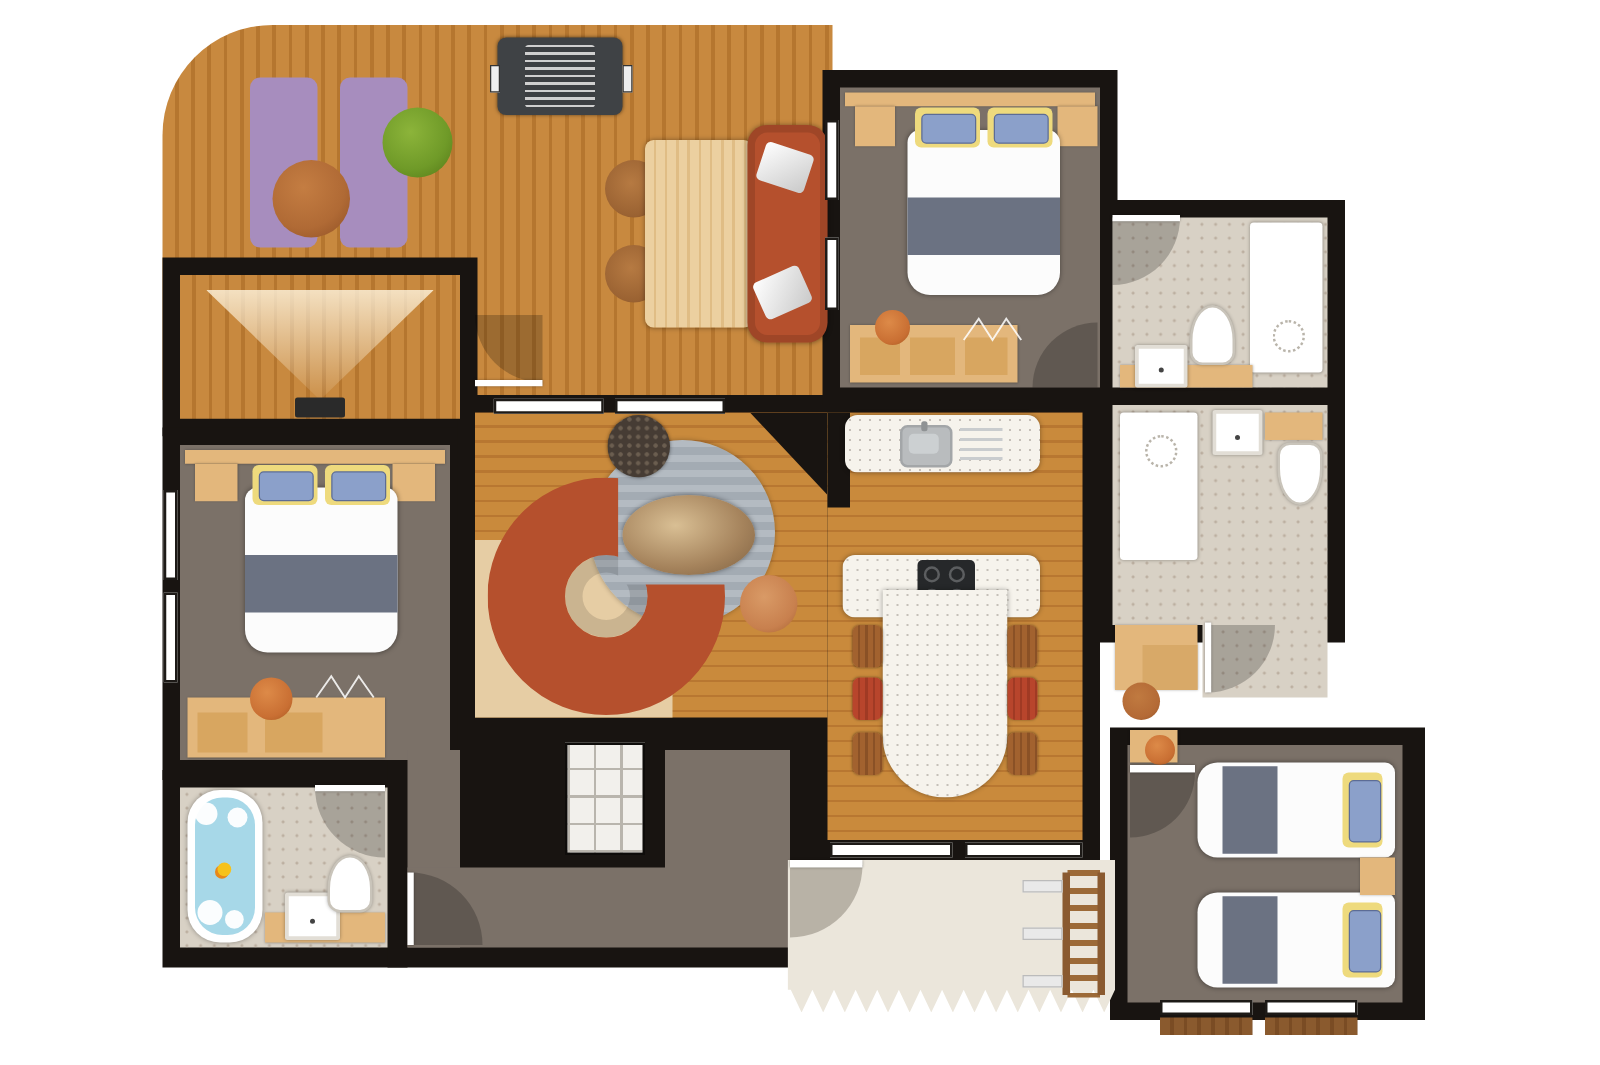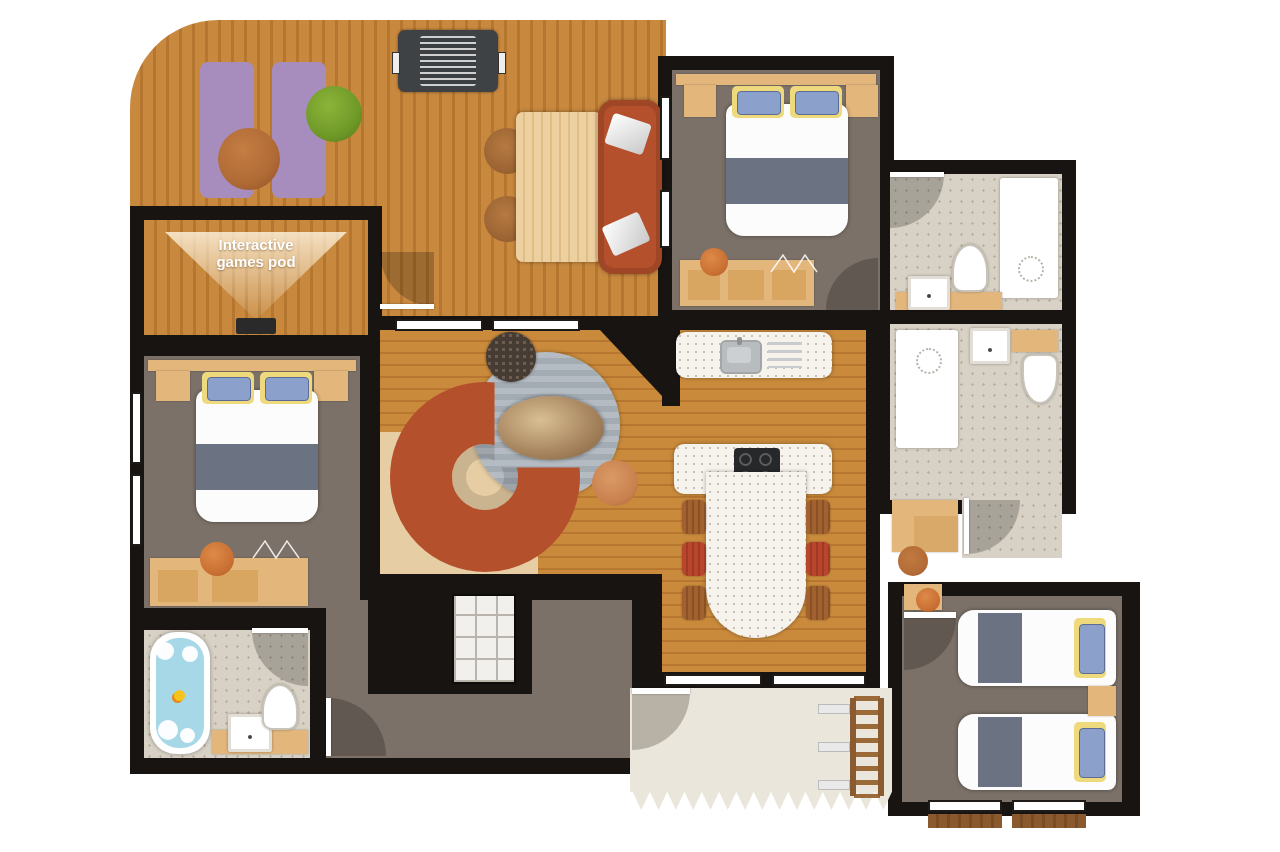--- a/index.html
+++ b/index.html
@@ -85,24 +85,20 @@
   <div class="abs circle" style="left:484px;top:128px;width:46px;height:46px;background:radial-gradient(circle at 45% 40%,#b67a42,#9a6232 70%,#7d4c22);"></div>
   <div class="abs circle" style="left:484px;top:196px;width:46px;height:46px;background:radial-gradient(circle at 45% 40%,#b67a42,#9a6232 70%,#7d4c22);"></div>
   <div class="abs" style="left:516px;top:112px;width:86px;height:150px;border-radius:7px;box-shadow:0 0 4px rgba(0,0,0,.4);background:repeating-linear-gradient(90deg,#ecd0a0 0 7px,#e0bd85 7px 9px);"></div>
   <div class="abs" style="left:598px;top:100px;width:64px;height:174px;background:var(--sofa-red);border-radius:16px;box-shadow:inset 0 0 0 6px rgba(0,0,0,.12),0 0 4px rgba(0,0,0,.4);">
     <div class="abs" style="left:10px;top:18px;width:40px;height:32px;background:linear-gradient(135deg,#fff,#c9c9c9);transform:rotate(18deg);border-radius:4px;"></div>
     <div class="abs" style="left:8px;top:118px;width:40px;height:32px;background:linear-gradient(135deg,#fff,#c9c9c9);transform:rotate(-24deg);border-radius:4px;"></div>
   </div>
 
   <div class="abs deck" style="left:144px;top:220px;width:224px;height:115px;"></div>
   <div class="beam"></div>
-  <div class="gp-label">
-    <div>Interactive</div>
-    <div>games pod</div>
-  </div>
   <div class="abs" style="left:236px;top:318px;width:40px;height:16px;background:#2a2a2a;border-radius:2px;"></div>
 
   <div class="abs gray" style="left:144px;top:356px;width:216px;height:252px;"></div>
   <div class="abs wood" style="left:148px;top:360px;width:208px;height:11px;"></div>
   <div class="abs wood" style="left:156px;top:371px;width:34px;height:30px;"></div>
   <div class="abs wood" style="left:314px;top:371px;width:34px;height:30px;"></div>
   <div class="abs" style="left:196px;top:364px;width:122px;height:158px;">
     <div class="mattress" style="left:0;top:26px;width:122px;height:132px;border-radius:10px 10px 18px 18px;"></div>
     <div class="pillY" style="left:6px;top:8px;width:52px;height:32px;"></div>
     <div class="pillY" style="left:64px;top:8px;width:52px;height:32px;"></div>

